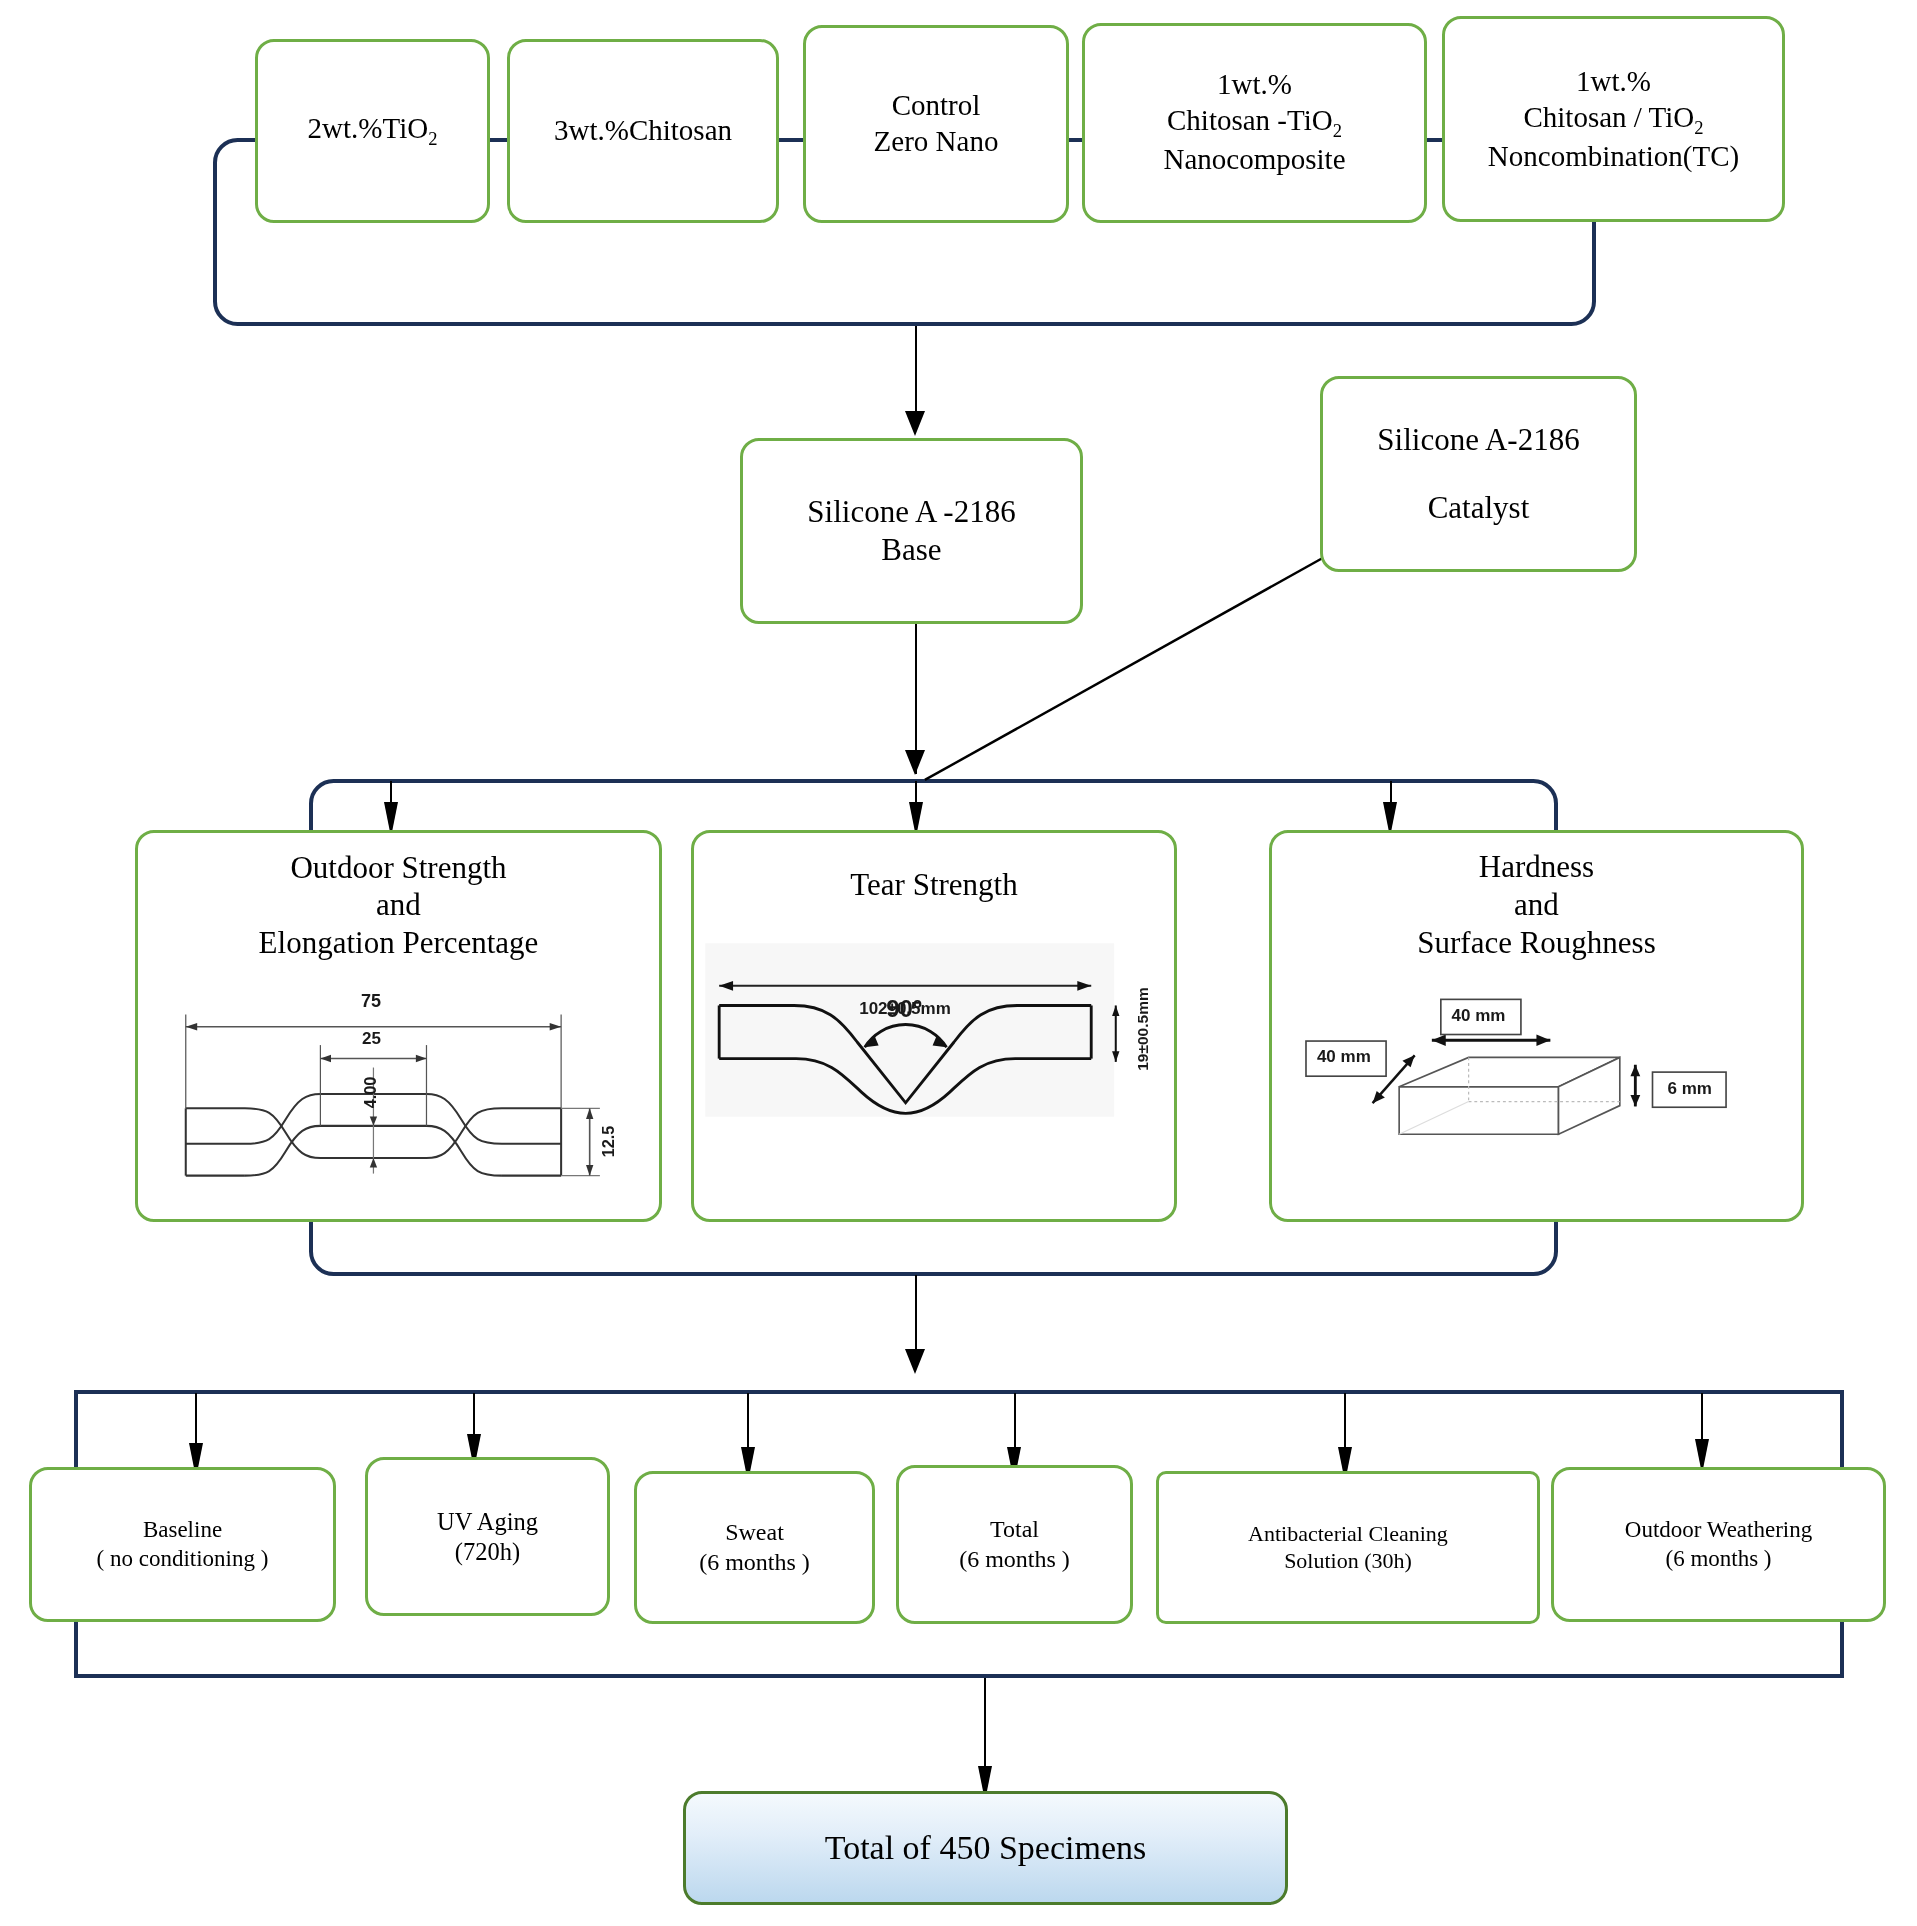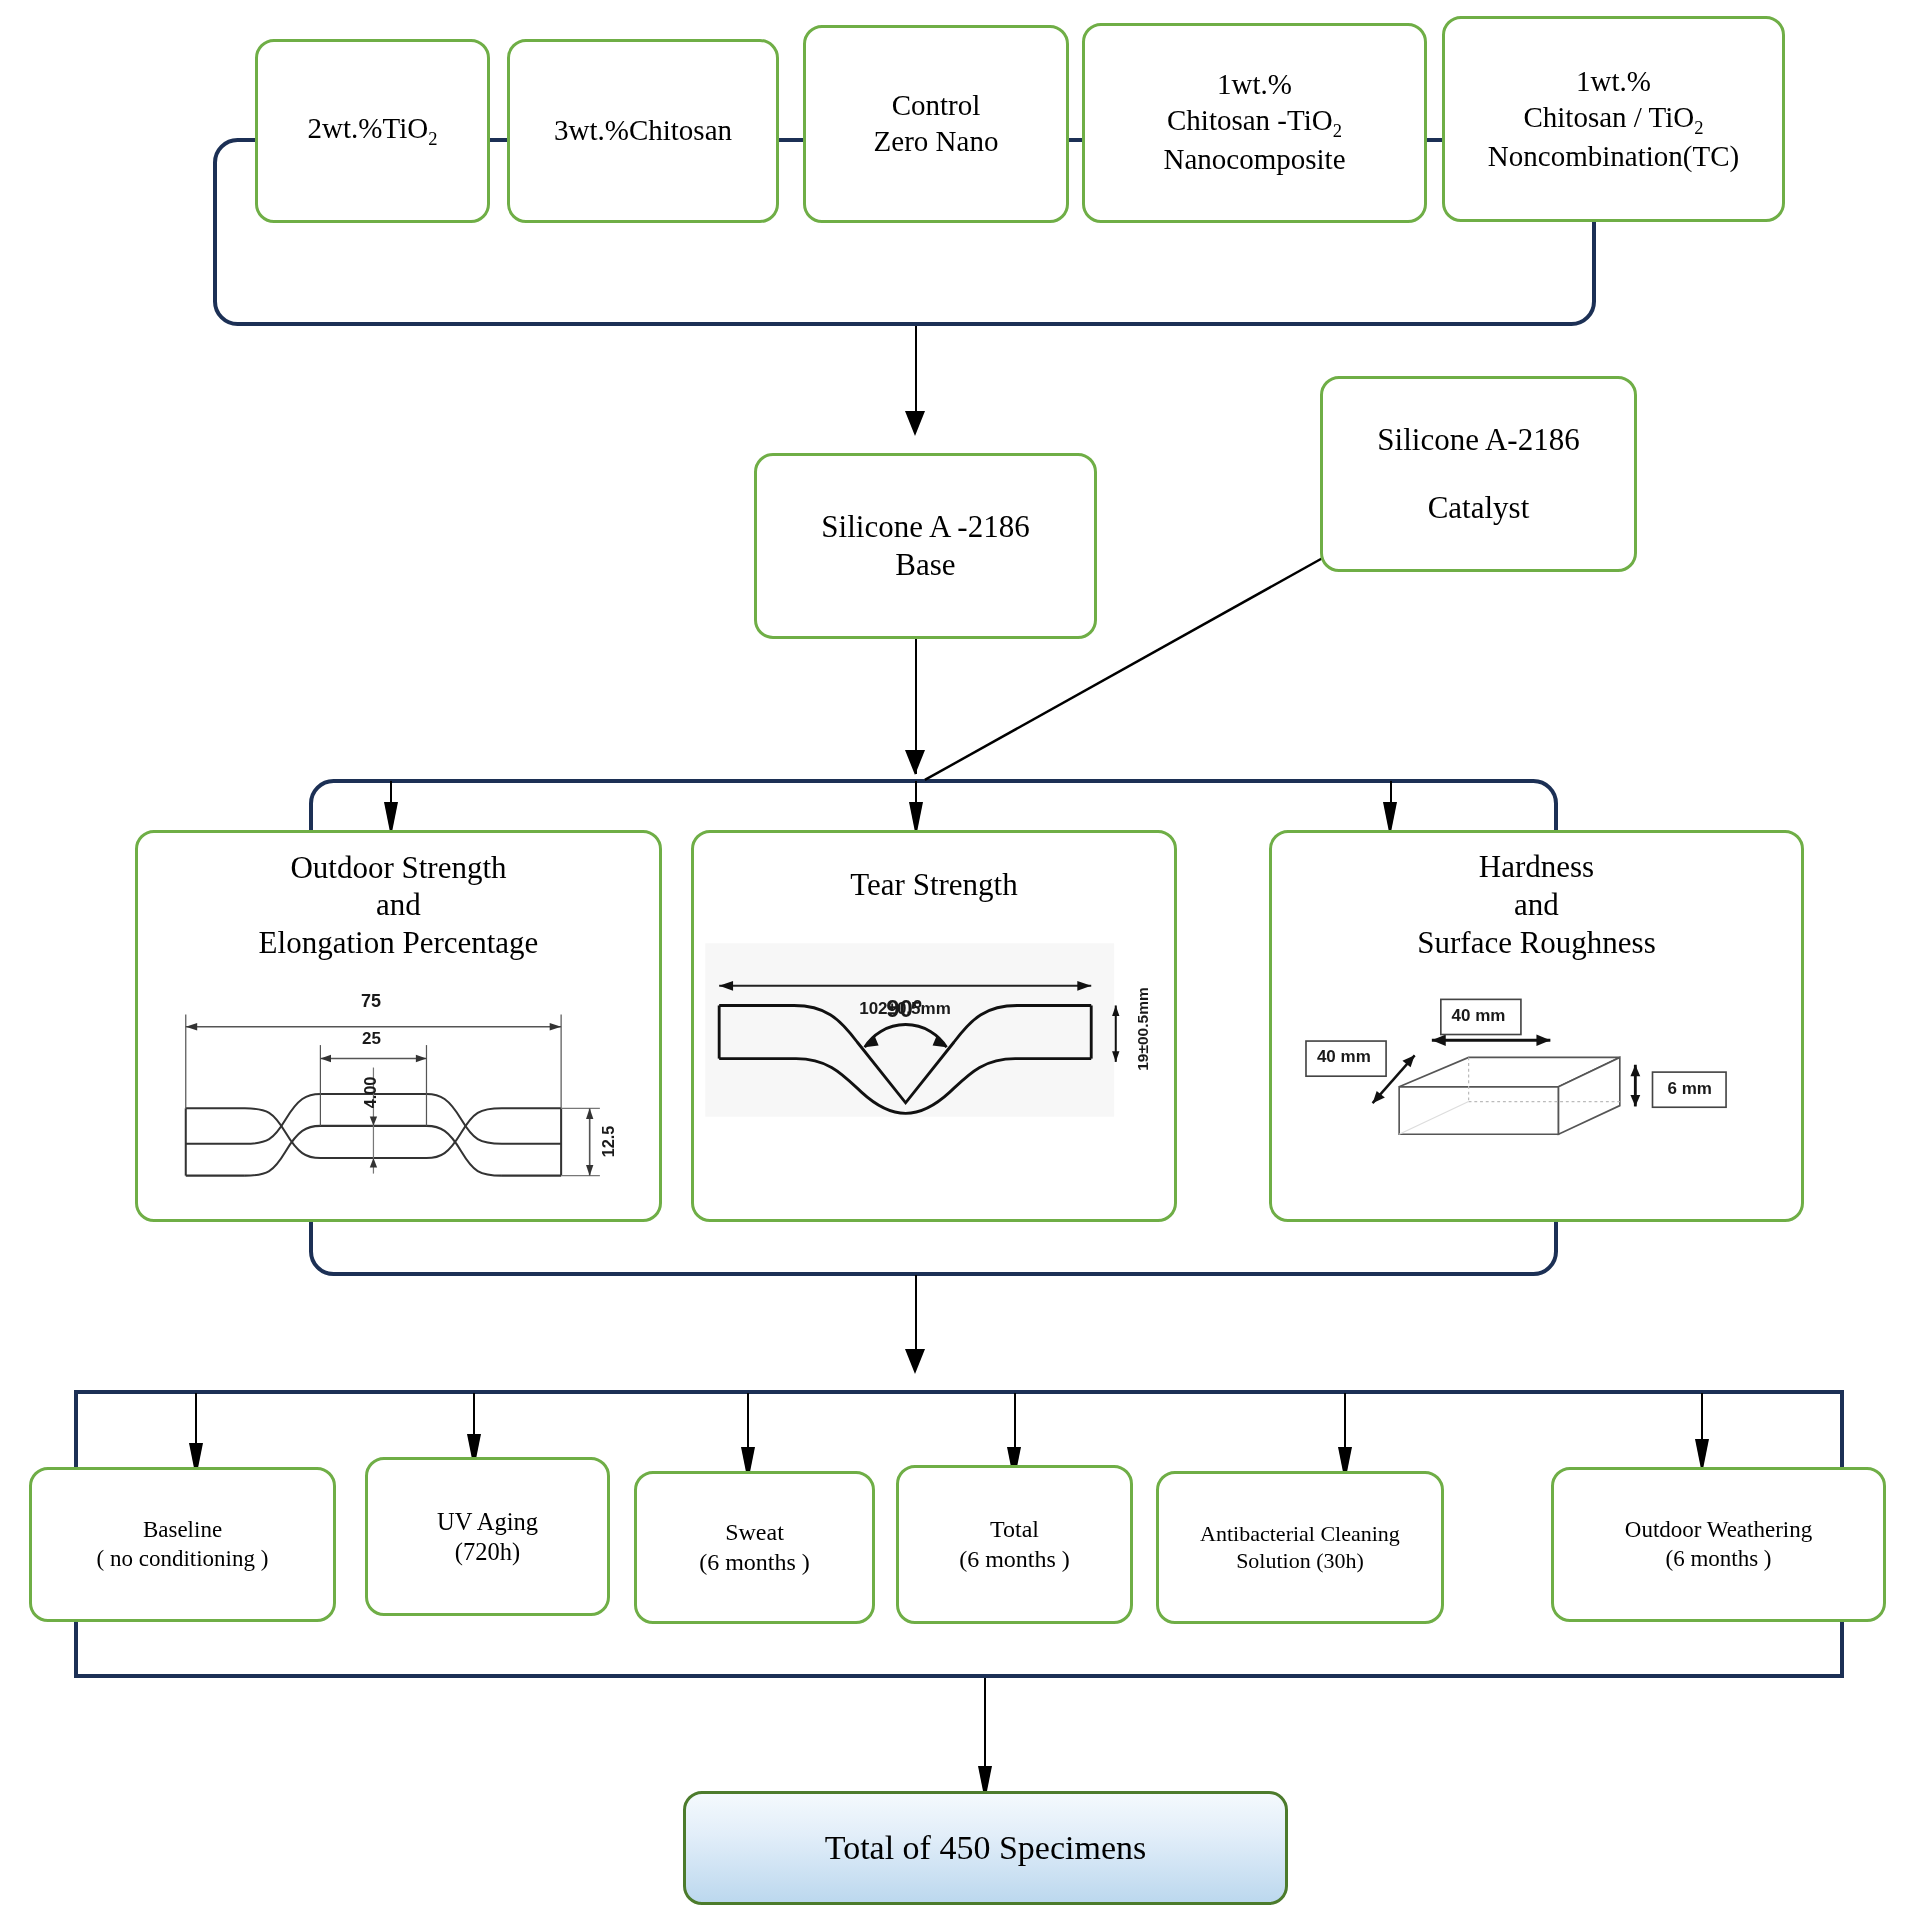--- a/index.html
+++ b/index.html
@@ -95,21 +95,21 @@
 
   <div class="node" style="left:1442px;top:16.3px;width:343px;height:206px;font-size:29px;">
     <span class="ln">1wt.%</span>
     <span class="ln"><span>Chitosan / TiO</span><sub style="font-size:0.64em;">2</sub></span>
     <span class="ln">Noncombination(TC)</span>
   </div>
 
   <div class="vline" style="left:915px;top:326px;height:88px;"></div>
   <div class="arrowhead" style="left:905px;top:411px;"></div>
 
-  <div class="node" style="left:740px;top:453px;width:343px;height:186px;font-size:31px;margin-left:14px;">
+  <div class="node" style="left:740px;top:438px;width:343px;height:186px;font-size:31px;">
     <span class="ln">Silicone  A -2186</span>
     <span class="ln">Base</span>
   </div>
 
   <div class="node" style="left:1320px;top:376px;width:317px;height:196px;font-size:31px;gap:30px;">
     <span class="ln">Silicone  A-2186</span>
     <span class="ln">Catalyst</span>
   </div>
 
   <svg class="diagline" style="left:891px;top:548px;width:450px;height:245px;" viewBox="0 0 1100 600" width="450" height="245">
@@ -285,21 +285,21 @@
   <div class="node" style="left:634px;top:1471px;width:241px;height:153px;font-size:24px;">
     <span class="ln">Sweat</span>
     <span class="ln">(6 months )</span>
   </div>
 
   <div class="node" style="left:896px;top:1465px;width:237px;height:159px;font-size:24px;">
     <span class="ln">Total</span>
     <span class="ln">(6 months )</span>
   </div>
 
-  <div class="node" style="left:1156px;top:1471px;width:288px;height:153px;font-size:22px;">
+  <div class="node" style="left:1156px;top:1471px;width:384px;height:153px;font-size:22px;border-radius:10px;">
     <span class="ln">Antibacterial  Cleaning</span>
     <span class="ln">Solution (30h)</span>
   </div>
 
   <div class="node" style="left:1551px;top:1467px;width:335px;height:155px;font-size:23px;border-radius:19px;">
     <span class="ln">Outdoor Weathering</span>
     <span class="ln">(6 months )</span>
   </div>
 
   <div class="vline" style="left:984px;top:1678px;height:114px;"></div>

